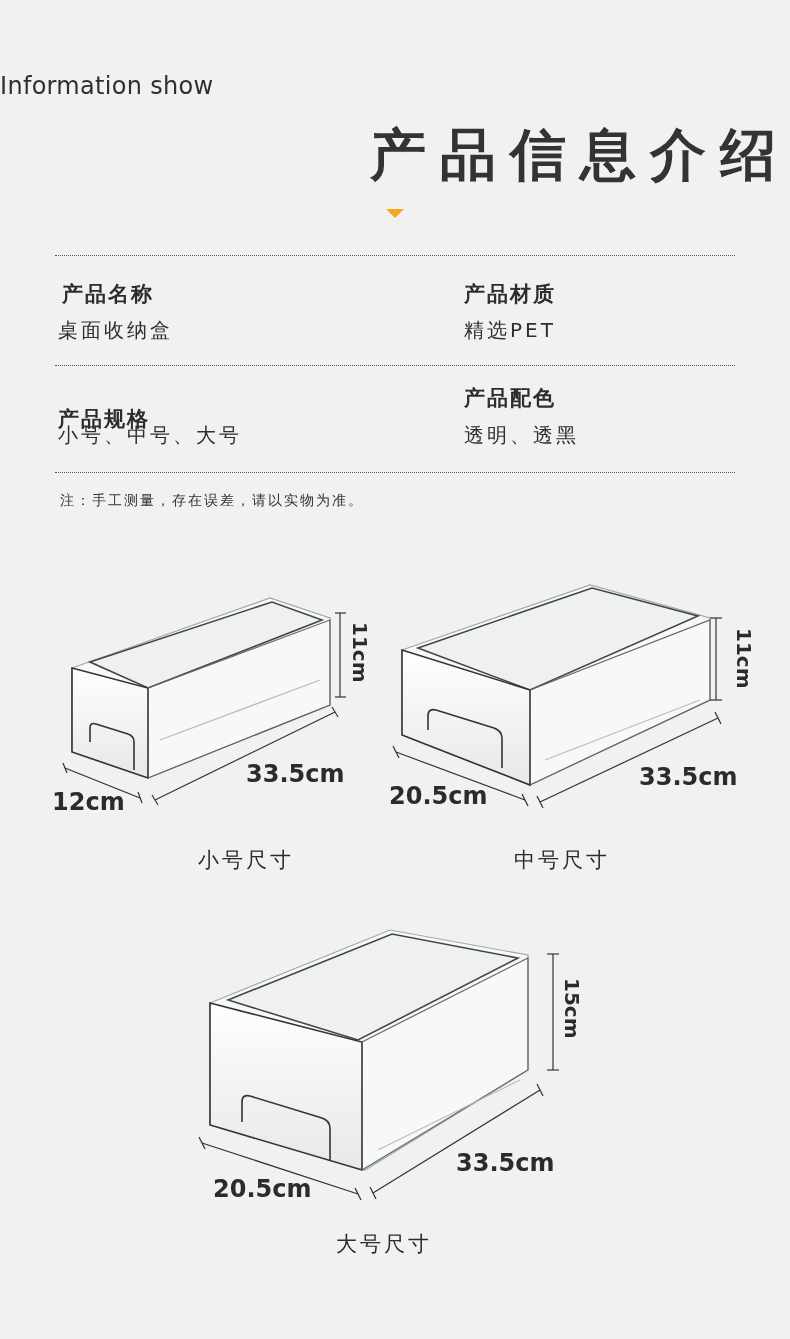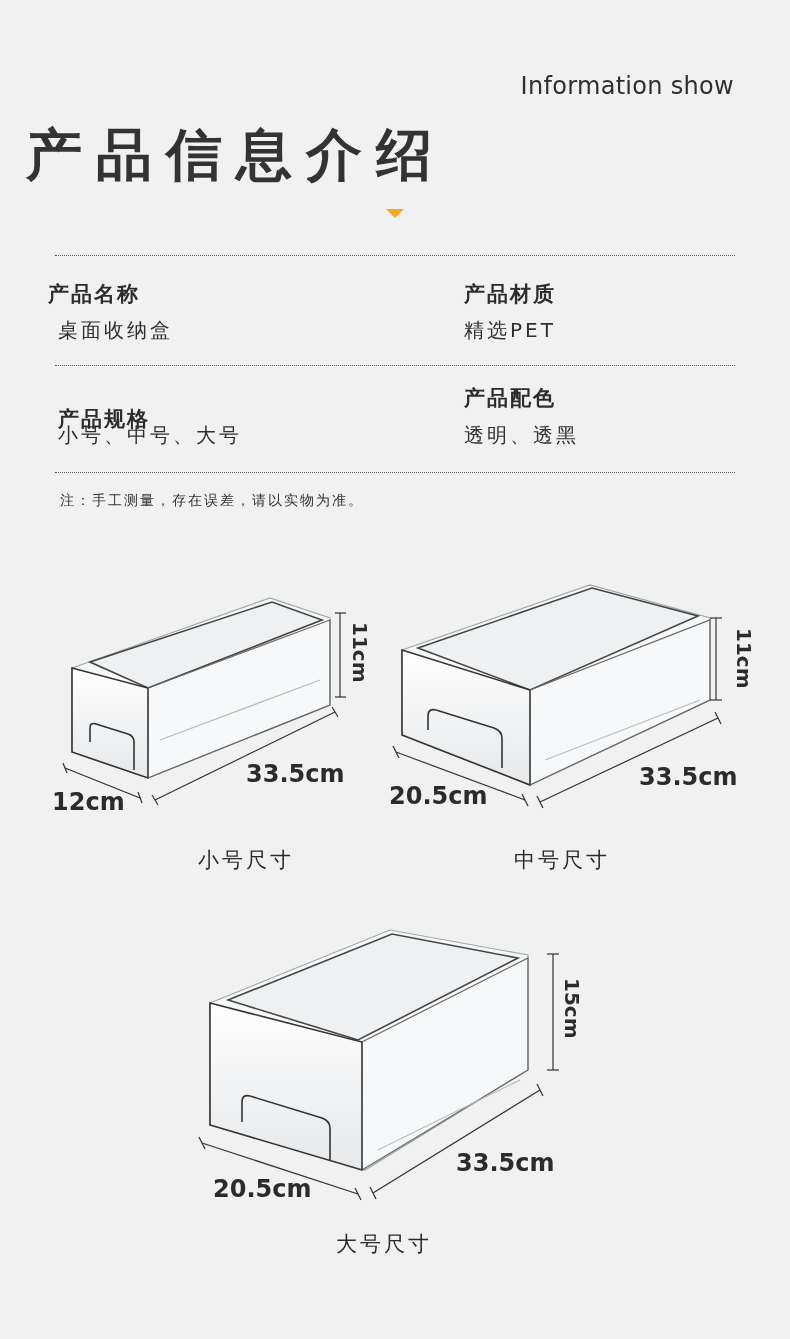--- a/index.html
+++ b/index.html
@@ -1,39 +1,39 @@
 <!DOCTYPE html>
 <html><head>
 <meta charset="utf-8">
 <style>
   html,body{margin:0;padding:0;}
   body{width:790px;height:1339px;background:#f1f1f1;position:relative;overflow:hidden;font-family:"DejaVu Sans","Liberation Sans",sans-serif;color:#2b2b2b;}
   .abs{position:absolute;}
-  .subtitle{left:0;width:696px;top:72px;text-align:right;font-size:24px;font-weight:500;color:#2f2f2f;letter-spacing:0.3px;margin-left:38px;}
-  .title{left:0;width:790px;top:118px;text-align:left;font-size:56px;font-weight:bold;color:#333;letter-spacing:14px;padding-left:26px;box-sizing:border-box;}
+  .subtitle{left:0;width:696px;top:72px;text-align:left;font-size:24px;font-weight:500;color:#2f2f2f;letter-spacing:0.3px;}
+  .title{left:0;width:790px;top:118px;text-align:right;font-size:56px;font-weight:bold;color:#333;letter-spacing:14px;padding-left:26px;box-sizing:border-box;}
   .arrow{left:386px;top:209px;width:0;height:0;border-left:9px solid transparent;border-right:9px solid transparent;border-top:9px solid #f5a623;}
   .dash{left:55px;width:680px;height:0;border-top:1.5px dotted #555;}
   .label{font-size:21px;font-weight:bold;color:#2c2c2c;letter-spacing:2px;}
   .value{font-size:20px;color:#2f2f2f;letter-spacing:3px;}
   .note{font-size:14px;color:#333;letter-spacing:2px;}
   .dim{font-size:24px;font-weight:bold;color:#2b2b2b;}
   .dimv{font-size:20px;font-weight:bold;color:#2b2b2b;transform:rotate(90deg);transform-origin:left top;white-space:nowrap;}
   .caption{font-size:21px;font-weight:normal;color:#2b2b2b;letter-spacing:3px;}
   svg{position:absolute;left:0;top:0;}
 </style>
 </head>
 <body>
 
 <div class="abs subtitle">Information show</div>
 <div class="abs title">产品信息介绍</div>
 <div class="abs arrow"></div>
 
 <div class="abs dash" style="top:255px"></div>
 
-<div class="abs label" style="left:48px;top:280px">产品名称</div>
+<div class="abs label" style="left:62px;top:280px">产品名称</div>
 <div class="abs value" style="left:58px;top:317px">桌面收纳盒</div>
 <div class="abs label" style="left:464px;top:280px">产品材质</div>
 <div class="abs value" style="left:464px;top:317px">精选PET</div>
 
 <div class="abs dash" style="top:365px"></div>
 
 <div class="abs label" style="left:58px;top:405px">产品规格</div>
 <div class="abs value" style="left:58px;top:422px">小号、中号、大号</div>
 <div class="abs label" style="left:464px;top:384px">产品配色</div>
 <div class="abs value" style="left:464px;top:422px">透明、透黑</div>

